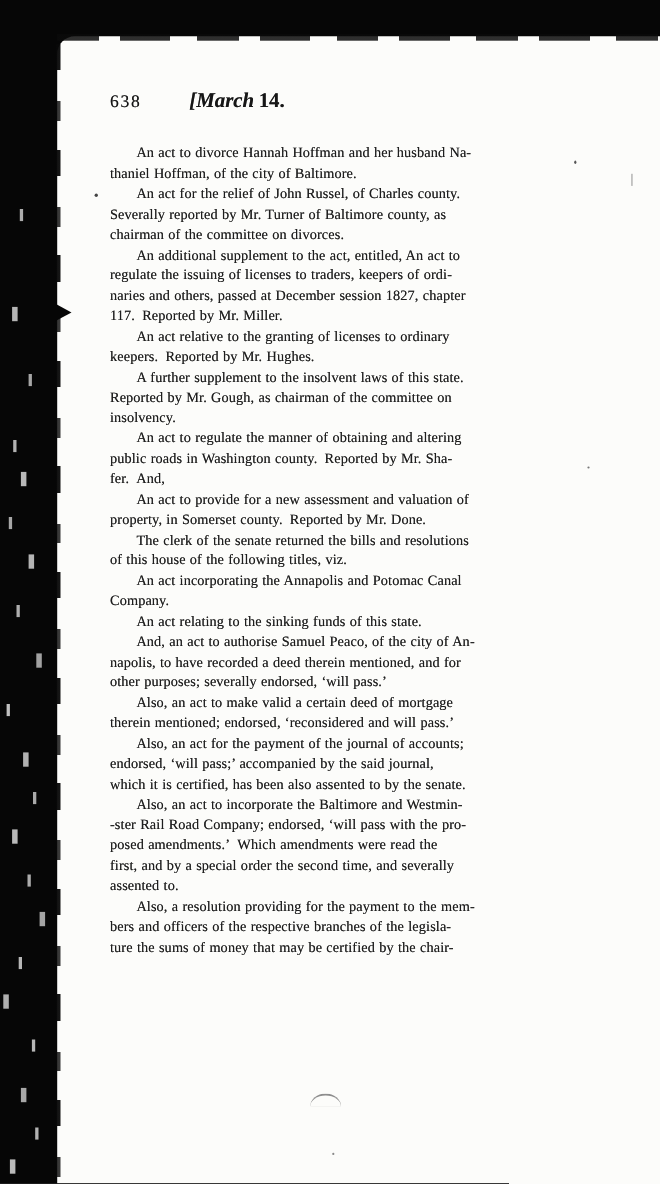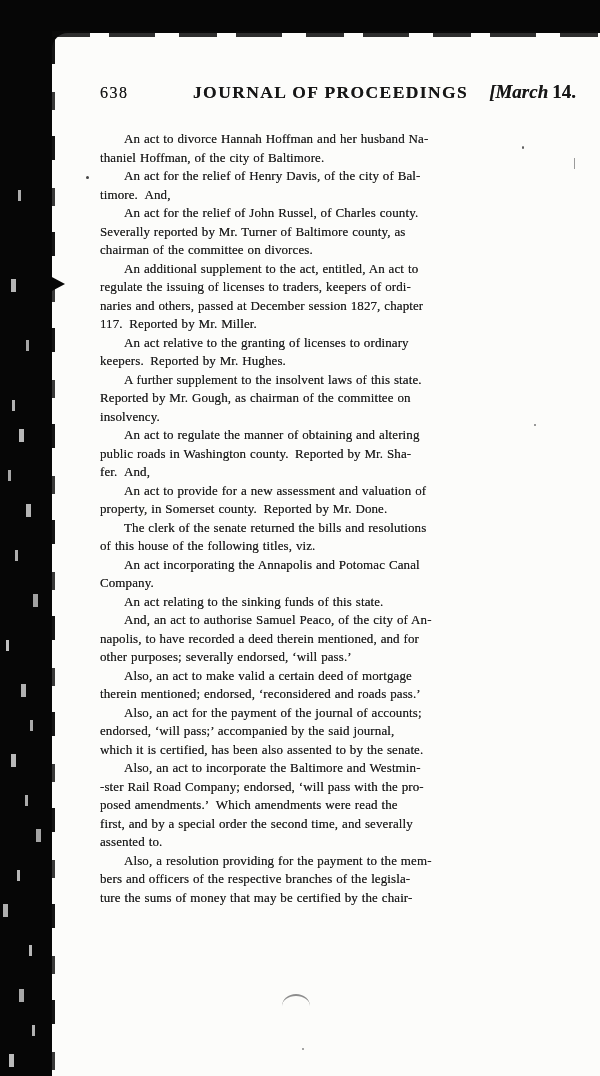--- a/index.html
+++ b/index.html
@@ -126,29 +126,26 @@
   .s5 { left: 302px; top: 1048px; width: 2px; height: 2px; background: #888; }
 </style>
 </head>
 <body>
 
 <div class="scan">
 
   <div class="page">
     <div class="header">
       <span class="pagenum">638</span>
-      <span class="title">JOURNAL OF PROCEEDINGS</span>
       <span class="date"><em>[March</em><span class="day">14.</span></span>
     </div>
 
     <div class="body">
       <p>An act to divorce Hannah Hoffman and her husband Na-
 thaniel Hoffman, of the city of Baltimore.</p>
-      <p>An act for the relief of Henry Davis, of the city of Bal-
-timore. And,</p>
       <p>An act for the relief of John Russel, of Charles county.
 Severally reported by Mr. Turner of Baltimore county, as
 chairman of the committee on divorces.</p>
       <p>An additional supplement to the act, entitled, An act to
 regulate the issuing of licenses to traders, keepers of ordi-
 naries and others, passed at December session 1827, chapter
 117. Reported by Mr. Miller.</p>
       <p>An act relative to the granting of licenses to ordinary
 keepers. Reported by Mr. Hughes.</p>
       <p>A further supplement to the insolvent laws of this state.
@@ -161,21 +158,21 @@
 property, in Somerset county. Reported by Mr. Done.</p>
       <p>The clerk of the senate returned the bills and resolutions
 of this house of the following titles, viz.</p>
       <p>An act incorporating the Annapolis and Potomac Canal
 Company.</p>
       <p>An act relating to the sinking funds of this state.</p>
       <p>And, an act to authorise Samuel Peaco, of the city of An-
 napolis, to have recorded a deed therein mentioned, and for
 other purposes; severally endorsed, ‘will pass.’</p>
       <p>Also, an act to make valid a certain deed of mortgage
-therein mentioned; endorsed, ‘reconsidered and roads pass.’</p>
+therein mentioned; endorsed, ‘reconsidered and will pass.’</p>
       <p>Also, an act for the payment of the journal of accounts;
 endorsed, ‘will pass;’ accompanied by the said journal,
 which it is certified, has been also assented to by the senate.</p>
       <p>Also, an act to incorporate the Baltimore and Westmin-
 -ster Rail Road Company; endorsed, ‘will pass with the pro-
 posed amendments.’ Which amendments were read the
 first, and by a special order the second time, and severally
 assented to.</p>
       <p>Also, a resolution providing for the payment to the mem-
 bers and officers of the respective branches of the legisla-

